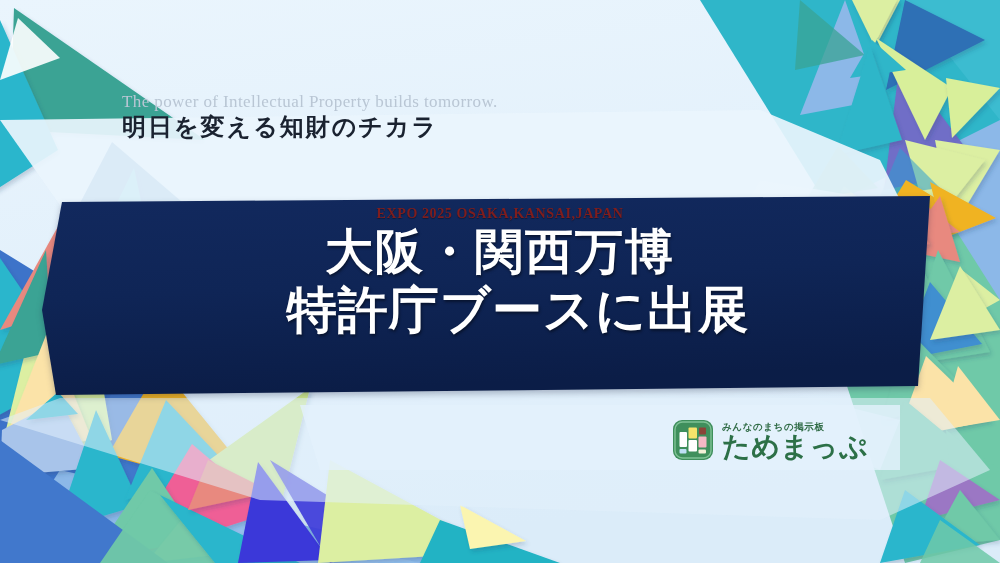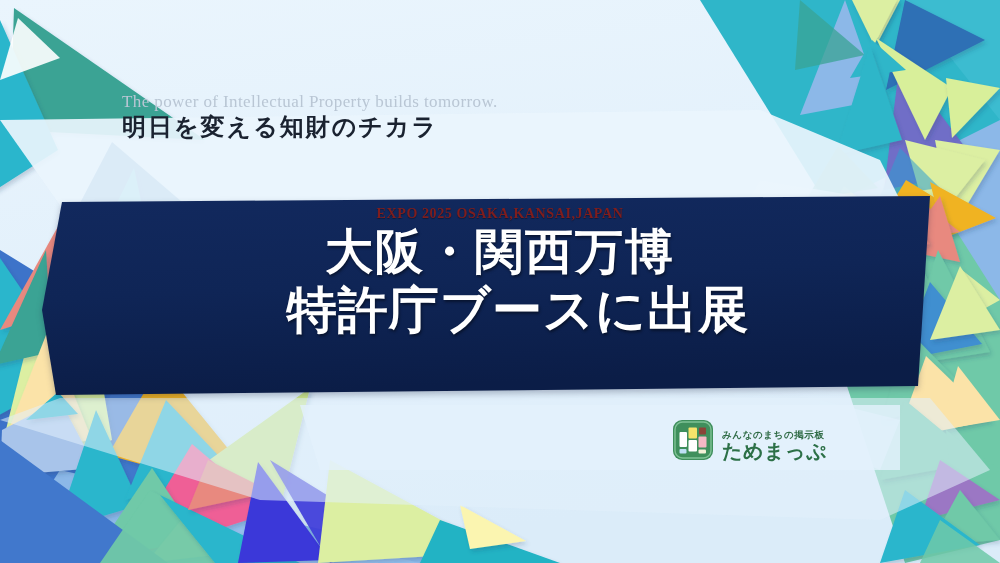--- a/index.html
+++ b/index.html
@@ -121,21 +121,21 @@
     font-weight: 700;
     font-size: 9.5px;
     letter-spacing: 0.6px;
     color: #2f6b45;
     white-space: nowrap;
     margin-bottom: 2px;
   }
   #logo-name {
     font-family: "DejaVu Sans", sans-serif;
     font-weight: 700;
-    font-size: 20px;
+    font-size: 28px;
     letter-spacing: 0.5px;
     color: #2c7047;
     white-space: nowrap;
   }
 </style>
 </head>
 <body>
 
 <div id="stage">
 

